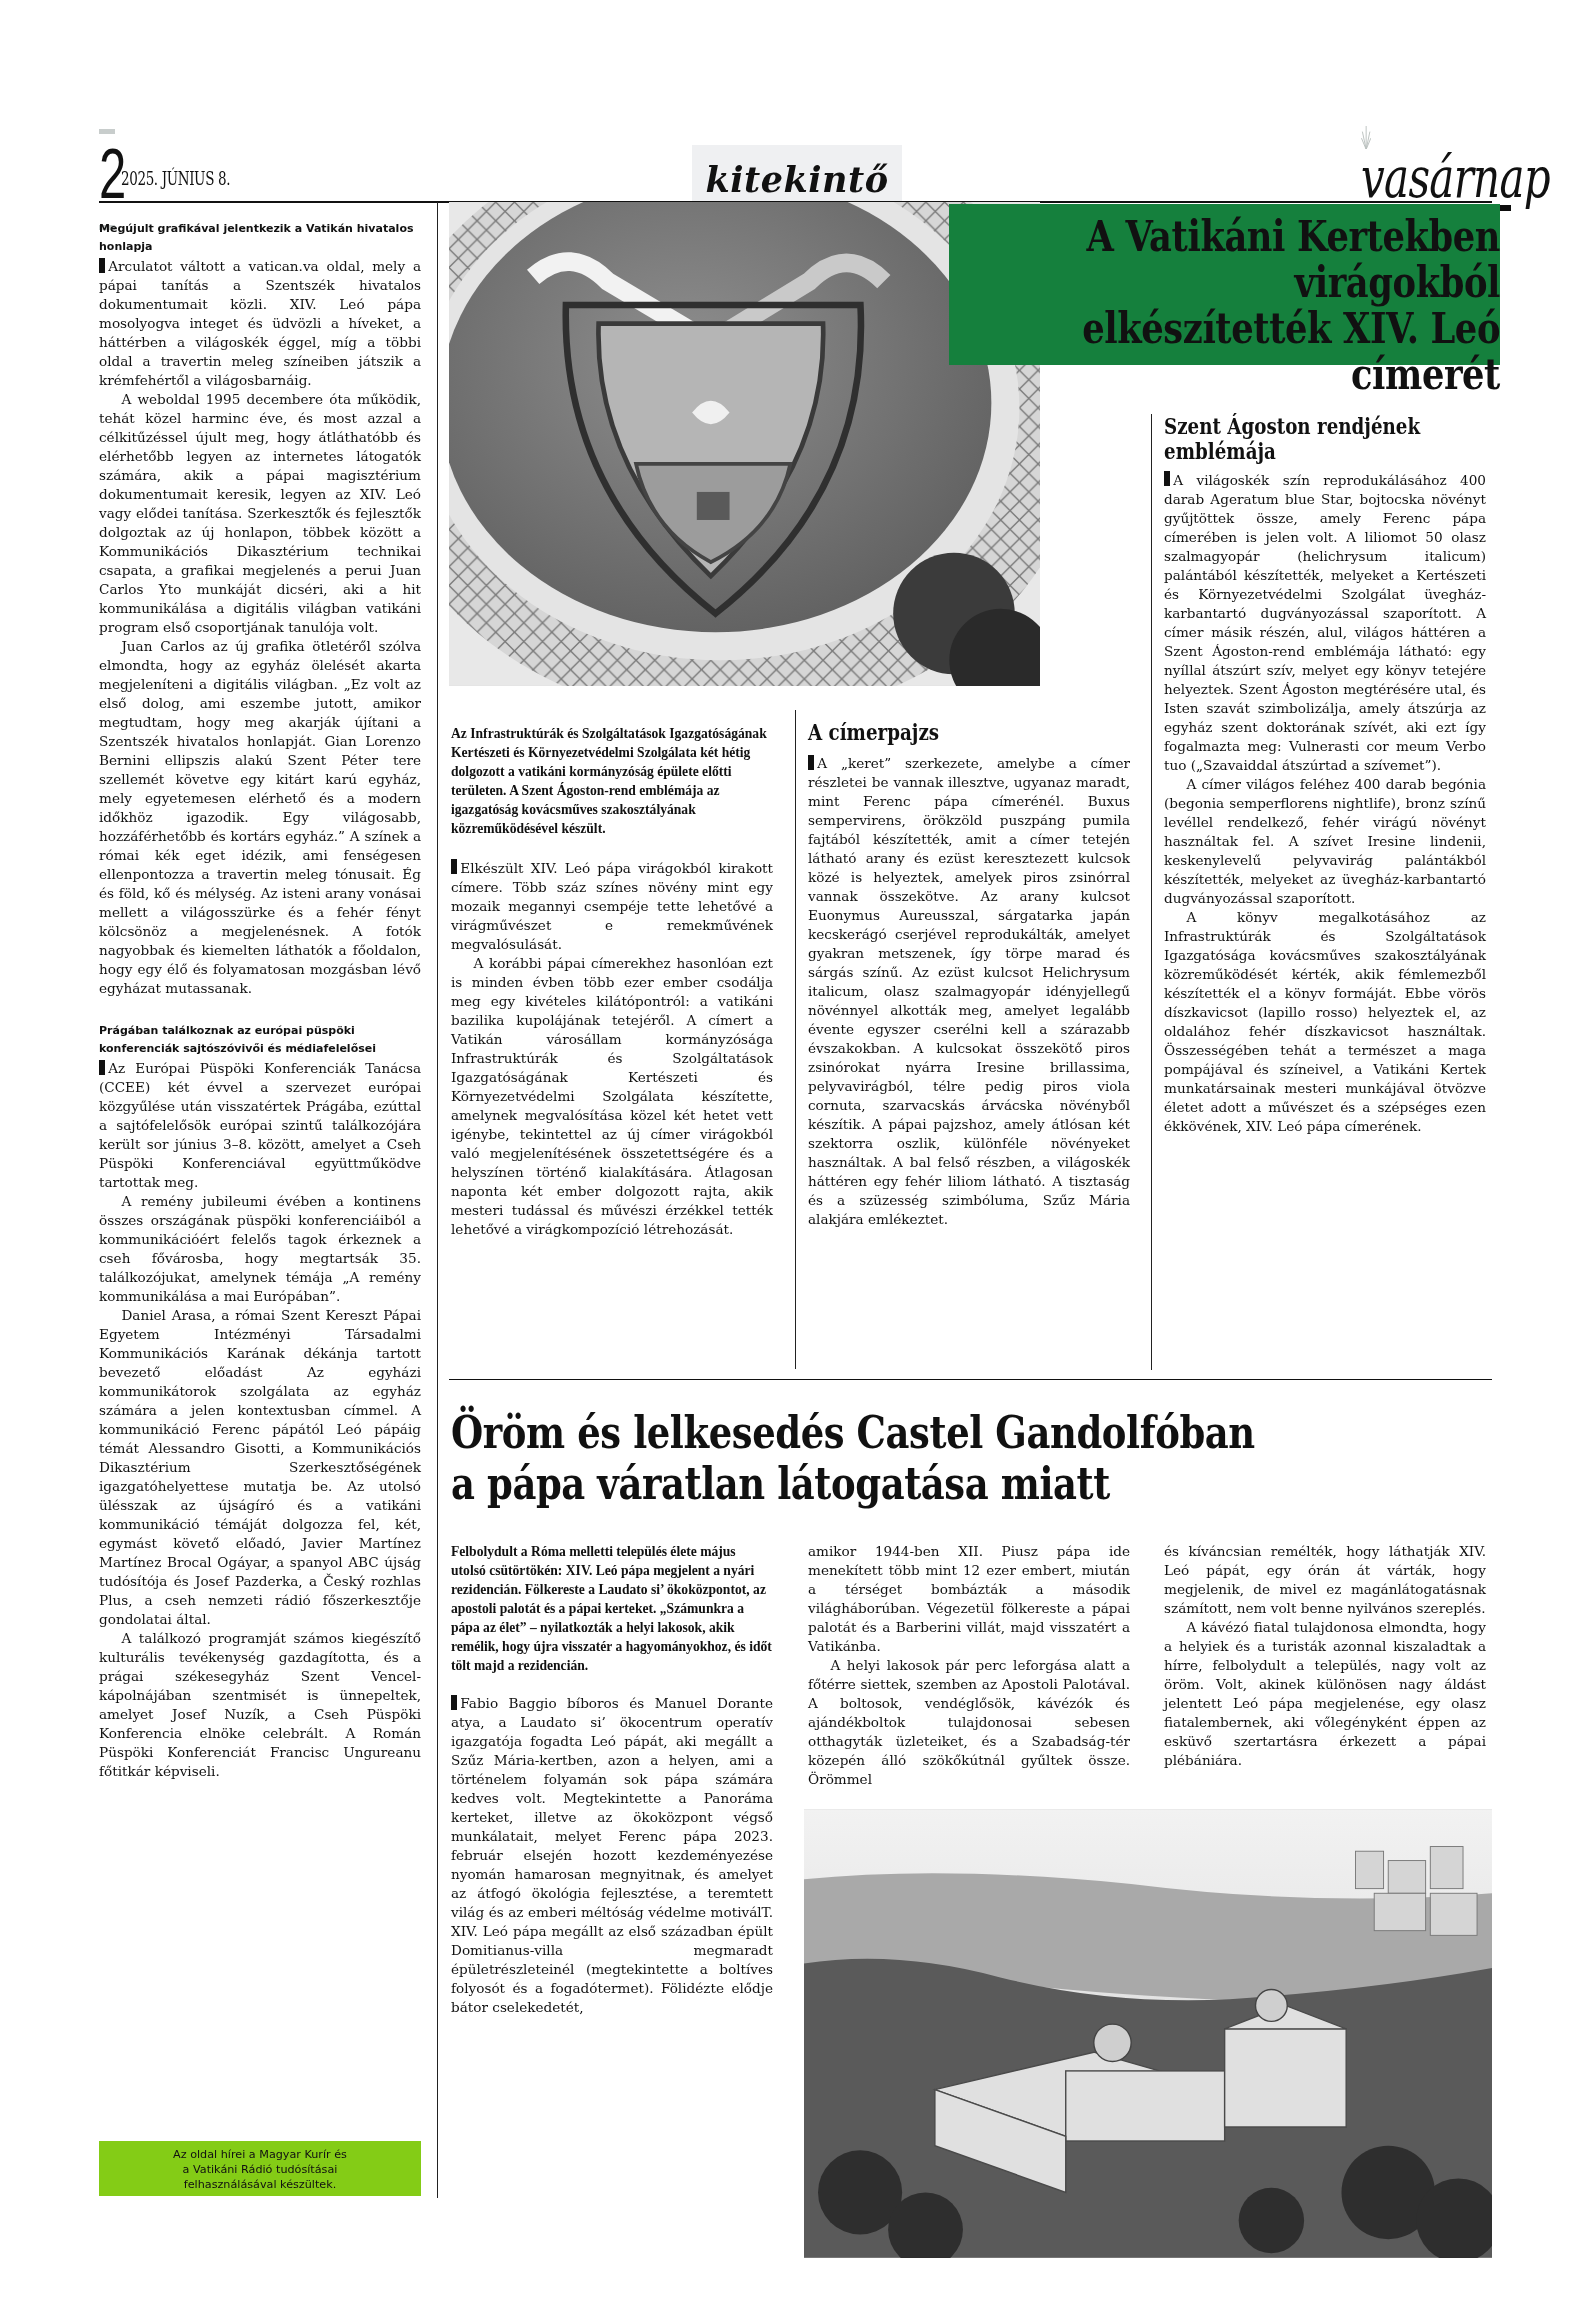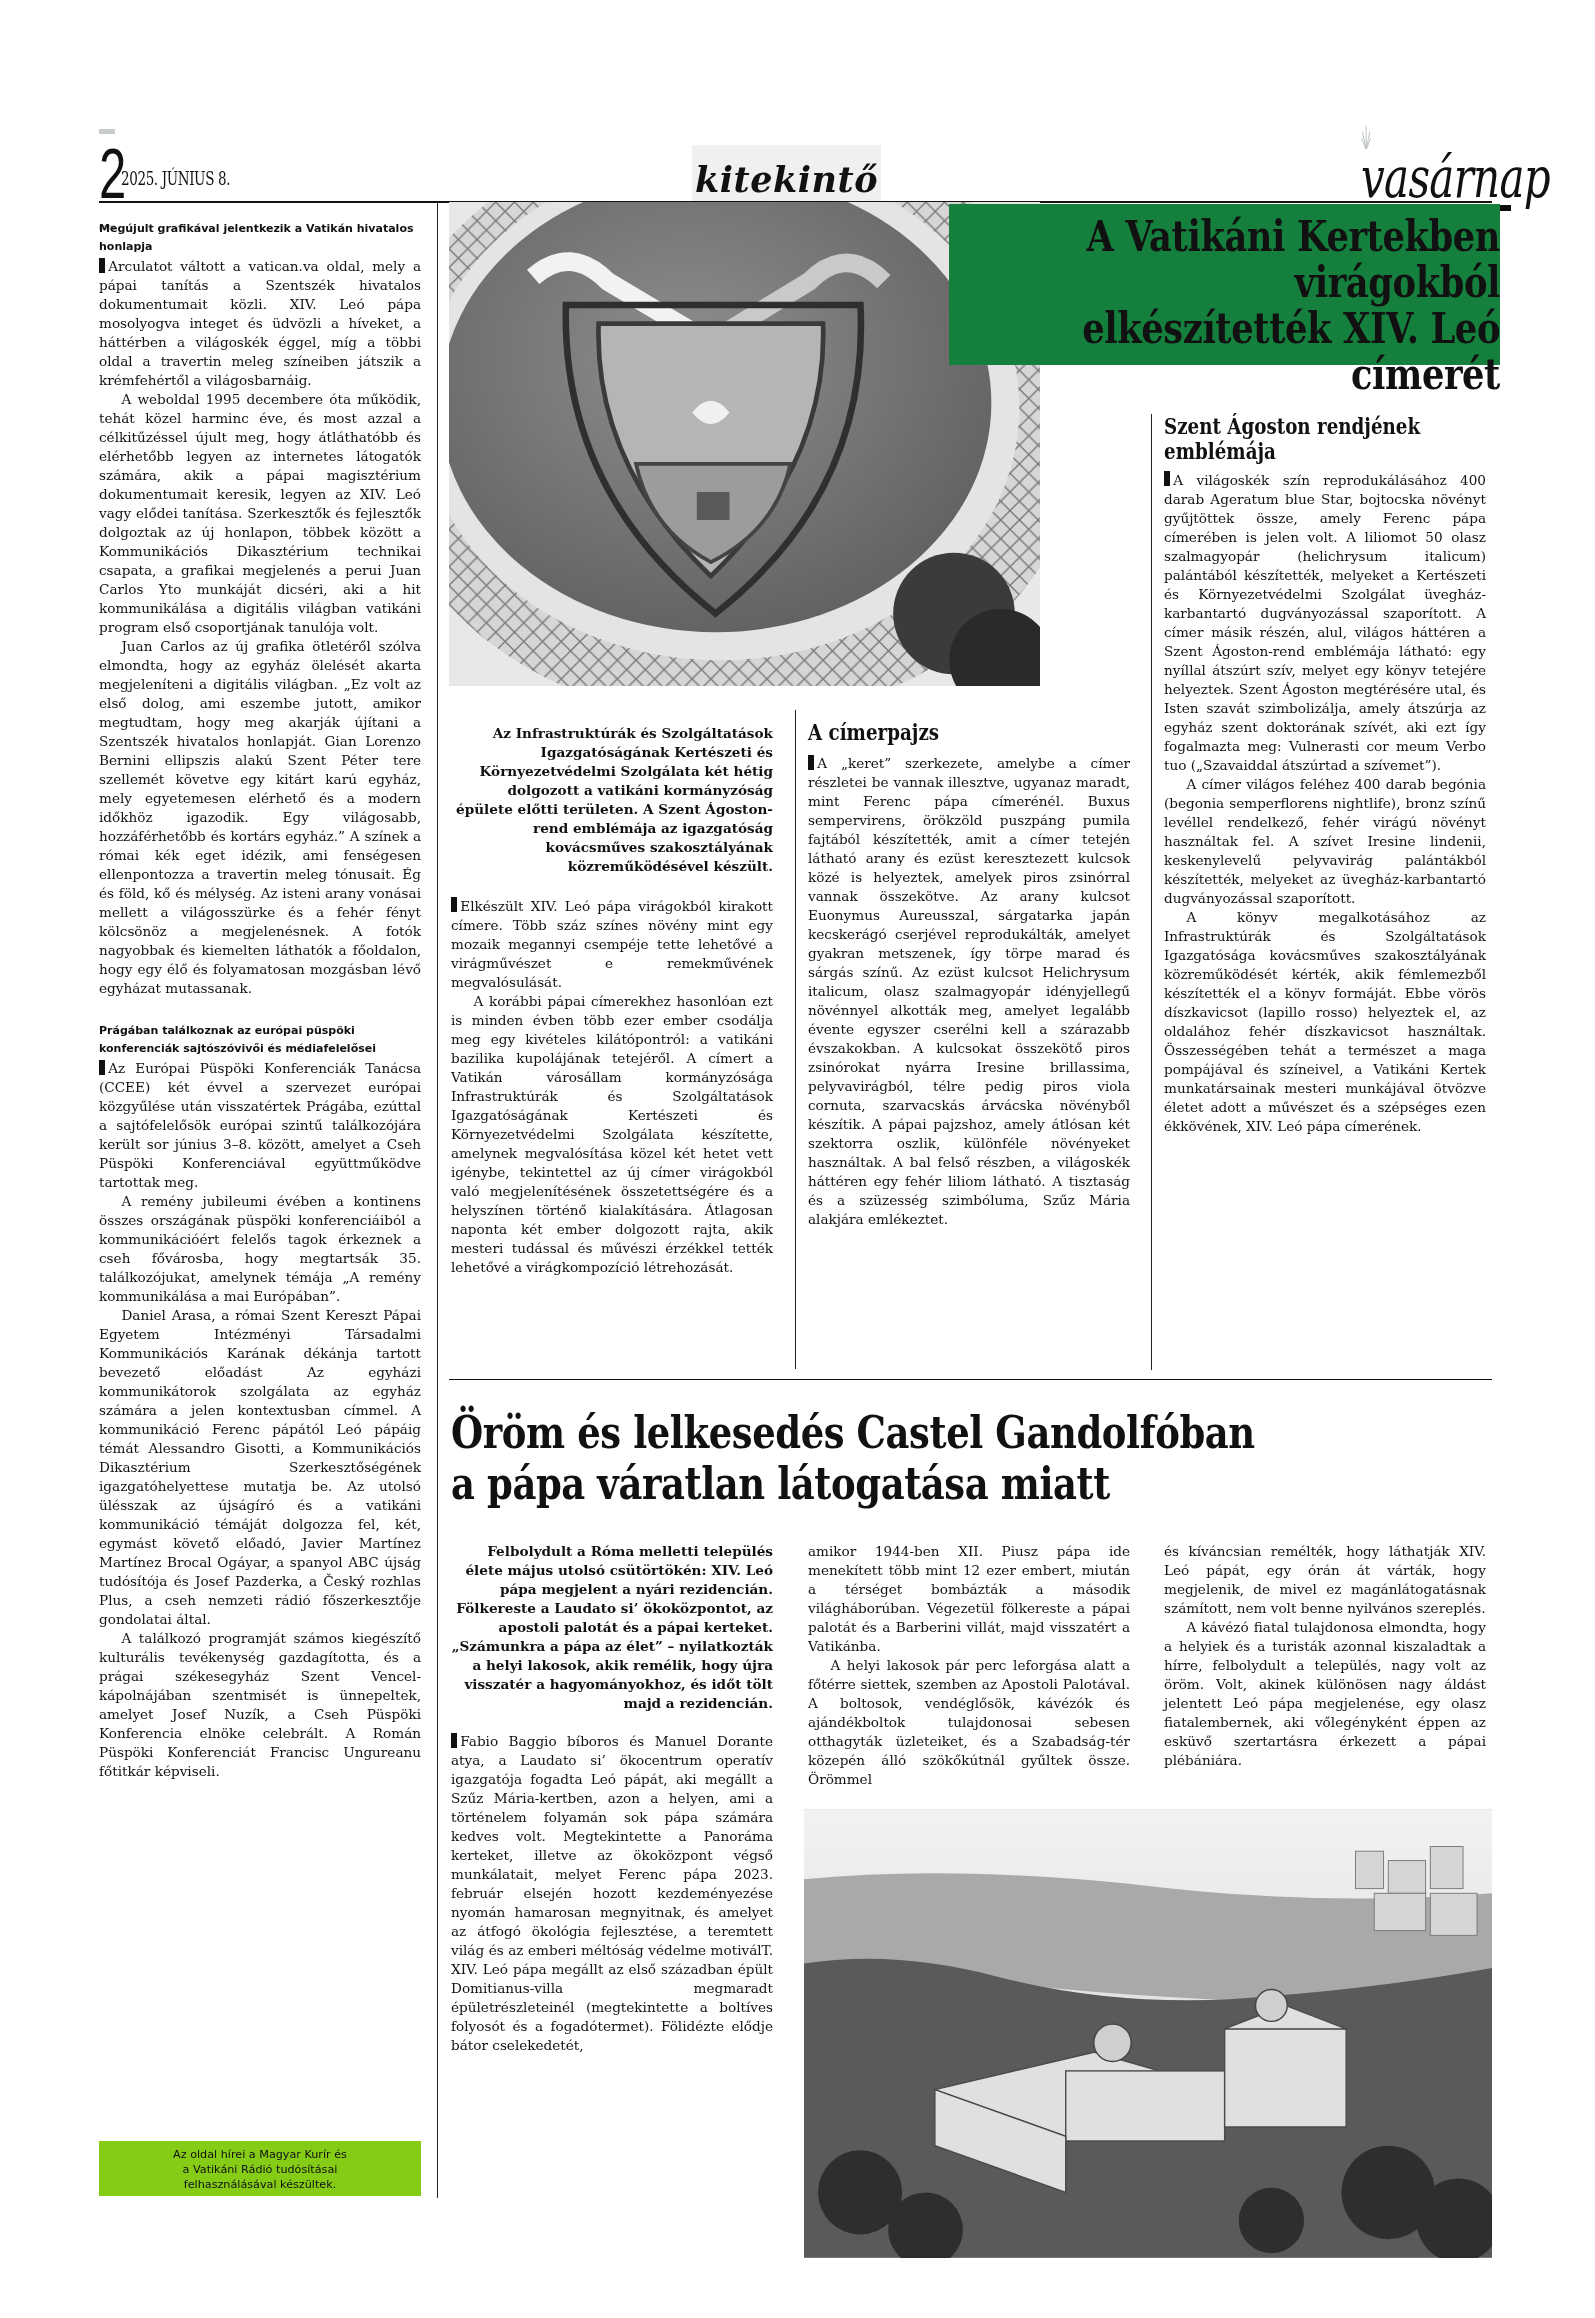--- a/index.html
+++ b/index.html
@@ -7,38 +7,38 @@
   body { position: relative; font-family: "DejaVu Serif", serif; color: #111; overflow: hidden; }
 
   
   .masthead { position: absolute; left: 99px; top: 0; width: 1410px; height: 173px; }
   .page-num-box { position: absolute; left: 0; top: 129px; width: 16px; }
   .page-num-bar { width: 16px; height: 4.7px; background: #c8cdcc; }
   .page-num-bar.top { position: absolute; top: 0; left: 0; }
   .page-num-bar.bottom { position: absolute; top: 96px; left: 0; }
   .page-num { position: absolute; left: 0; top: 10.3px; font-family: "Liberation Sans", sans-serif; font-size: 70px; line-height: 1; transform: scaleX(0.7); transform-origin: left top; }
   .issue-date { position: absolute; left: 22.4px; top: 168px; font-family: "DejaVu Serif", serif; font-size: 18px; transform: scaleX(0.75); transform-origin: left top; letter-spacing: -0.5px; }
-  .rubric { position: absolute; left: 593px; top: 145px; width: 189px; height: 79px; background: #eff0f2; }
+  .rubric { position: absolute; left: 593px; top: 145px; width: 210px; height: 79px; background: #eff0f2; }
   .rubric-label { position: absolute; left: 0; top: 14px; width: 100%; text-align: center; font-family: "DejaVu Serif", serif; font-weight: bold; font-style: italic; font-size: 35px; letter-spacing: 0.5px; }
   .rubric-bar { position: absolute; left: 0; bottom: 0; width: 100%; height: 7.5px; background: #0d0d0d; }
   .brand { position: absolute; left: 1262px; top: 126px; width: 150px; height: 93px; }
   .brand-name { position: absolute; left: 0; top: 18.7px; font-family: "DejaVu Serif", serif; font-style: italic; font-size: 56px; transform: scaleX(0.75); transform-origin: left top; letter-spacing: -0.9px; }
   .brand-sun { position: absolute; left: 0; top: 0; width: 10.3px; height: 23.4px; }
   .brand-bar { position: absolute; left: 0; bottom: 8.4px; width: 100%; height: 5.6px; background: #0d0d0d; }
   .brand-bar-grey { position: absolute; left: 0; bottom: 8.4px; width: 6.5px; height: 5.6px; background: #c8cdcc; }
   .rule-top { position: absolute; left: 99px; top: 201px; width: 1393px; height: 1.9px; background: #111; }
 
   
   .col { position: absolute; font-family: "DejaVu Serif", serif; font-size: 13.6px; line-height: 19px; text-align: justify; hyphens: manual; }
   .col p { text-indent: 22.4px; }
   .col p.lead { text-indent: 0; }
   .lead-bar { display: inline-block; width: 5.6px; height: 15px; background: #111; vertical-align: -1.9px; margin-right: 3.7px; }
   .kicker { font-family: "DejaVu Sans", sans-serif; font-weight: bold; font-size: 11px; line-height: 18px; text-align: left; margin-bottom: 0.9px; }
   .sub-head { font-family: "DejaVu Serif", serif; font-weight: bold; font-size: 21.5px; line-height: 25px; text-align: left; transform: scaleX(0.85); transform-origin: left top; width: 117%; }
-  .caption-bold { font-weight: bold; text-align: right; }
+  .caption-bold { font-weight: bold; text-align: left; font-family: Liberation Serif, serif; }
   .vrule { position: absolute; width: 0.9px; background: #222; }
 
   
   .left-col { left: 99px; top: 220px; width: 322px; }
   .credit-box { position: absolute; left: 99px; top: 2141px; width: 322px; height: 55px; background: #84cc16; font-family: "DejaVu Sans", sans-serif; font-size: 11.2px; line-height: 15px; text-align: center; padding-top: 5.6px; }
 
   
   .photo-gardens { position: absolute; left: 449px; top: 202px; width: 591px; height: 484px; overflow: hidden; background: #9b9b9b; }
   .headline-box { position: absolute; left: 949px; top: 204px; width: 551px; height: 161px; background: #15803d; }
   .headline-main { position: absolute; right: 0; top: 9.3px; width: 551px; text-align: right; font-family: "DejaVu Serif", serif; font-weight: bold; font-size: 43px; line-height: 46px; transform: scaleX(0.82); transform-origin: right top; letter-spacing: -0.5px; }

